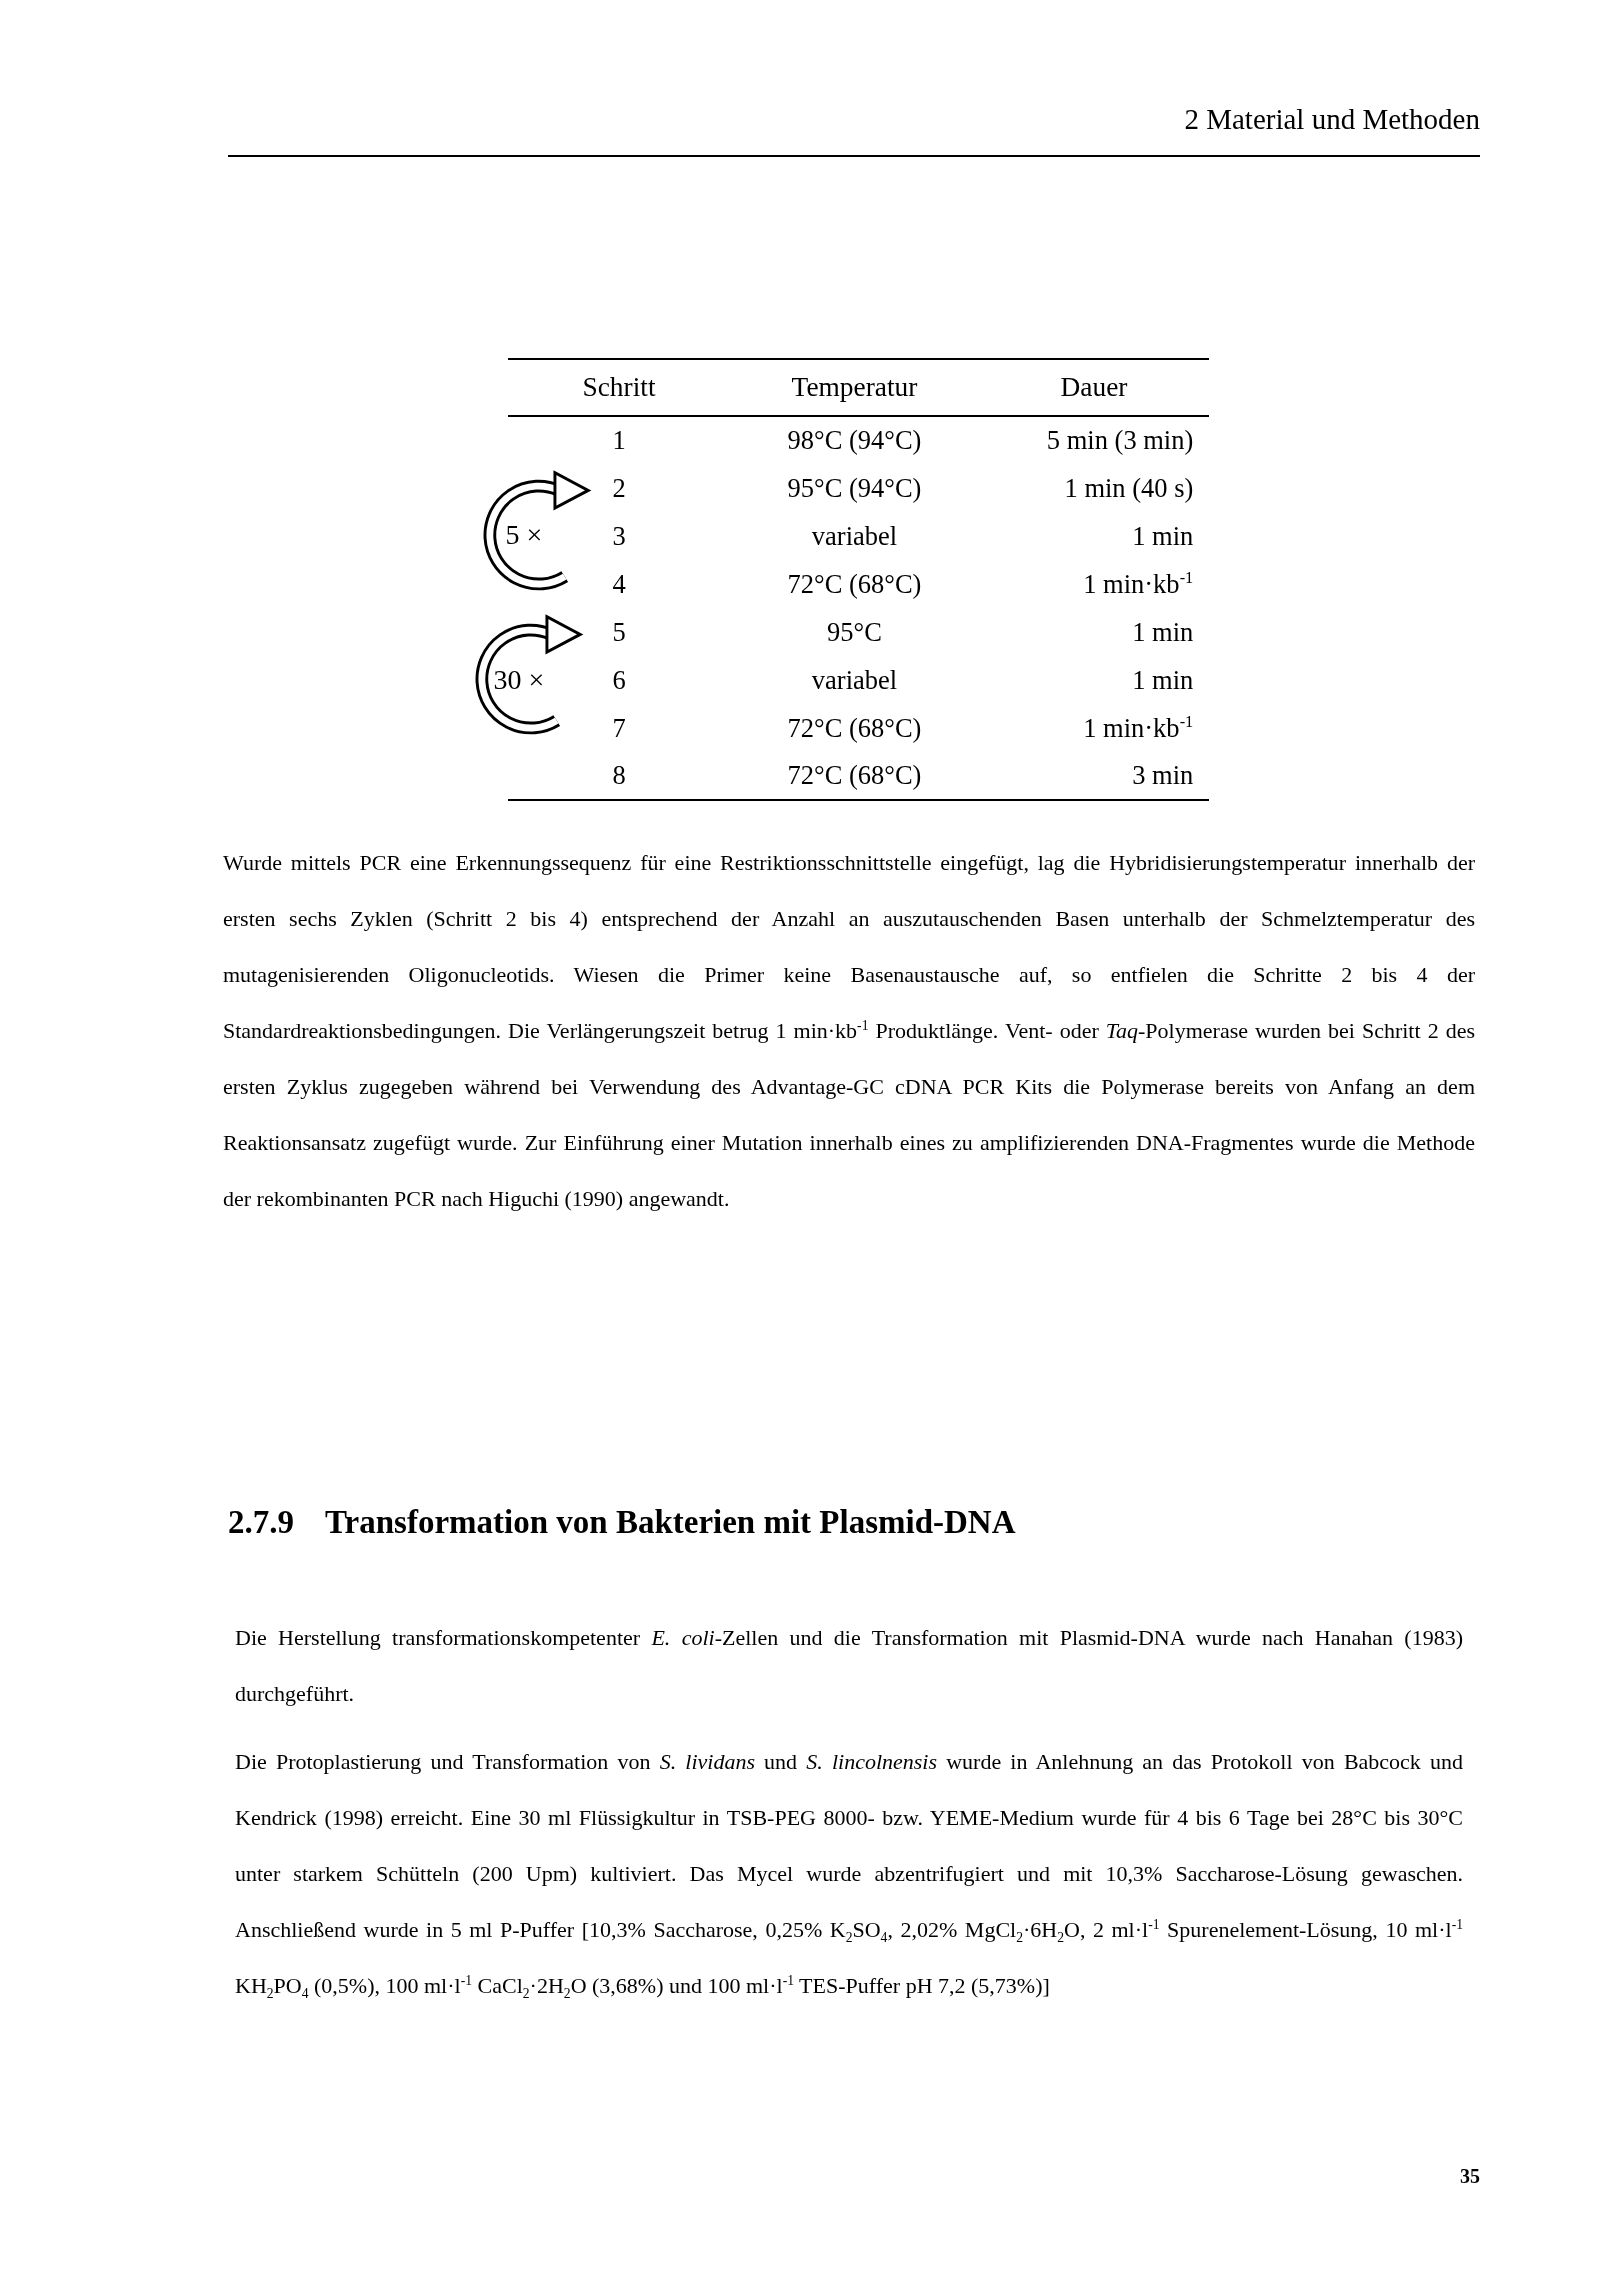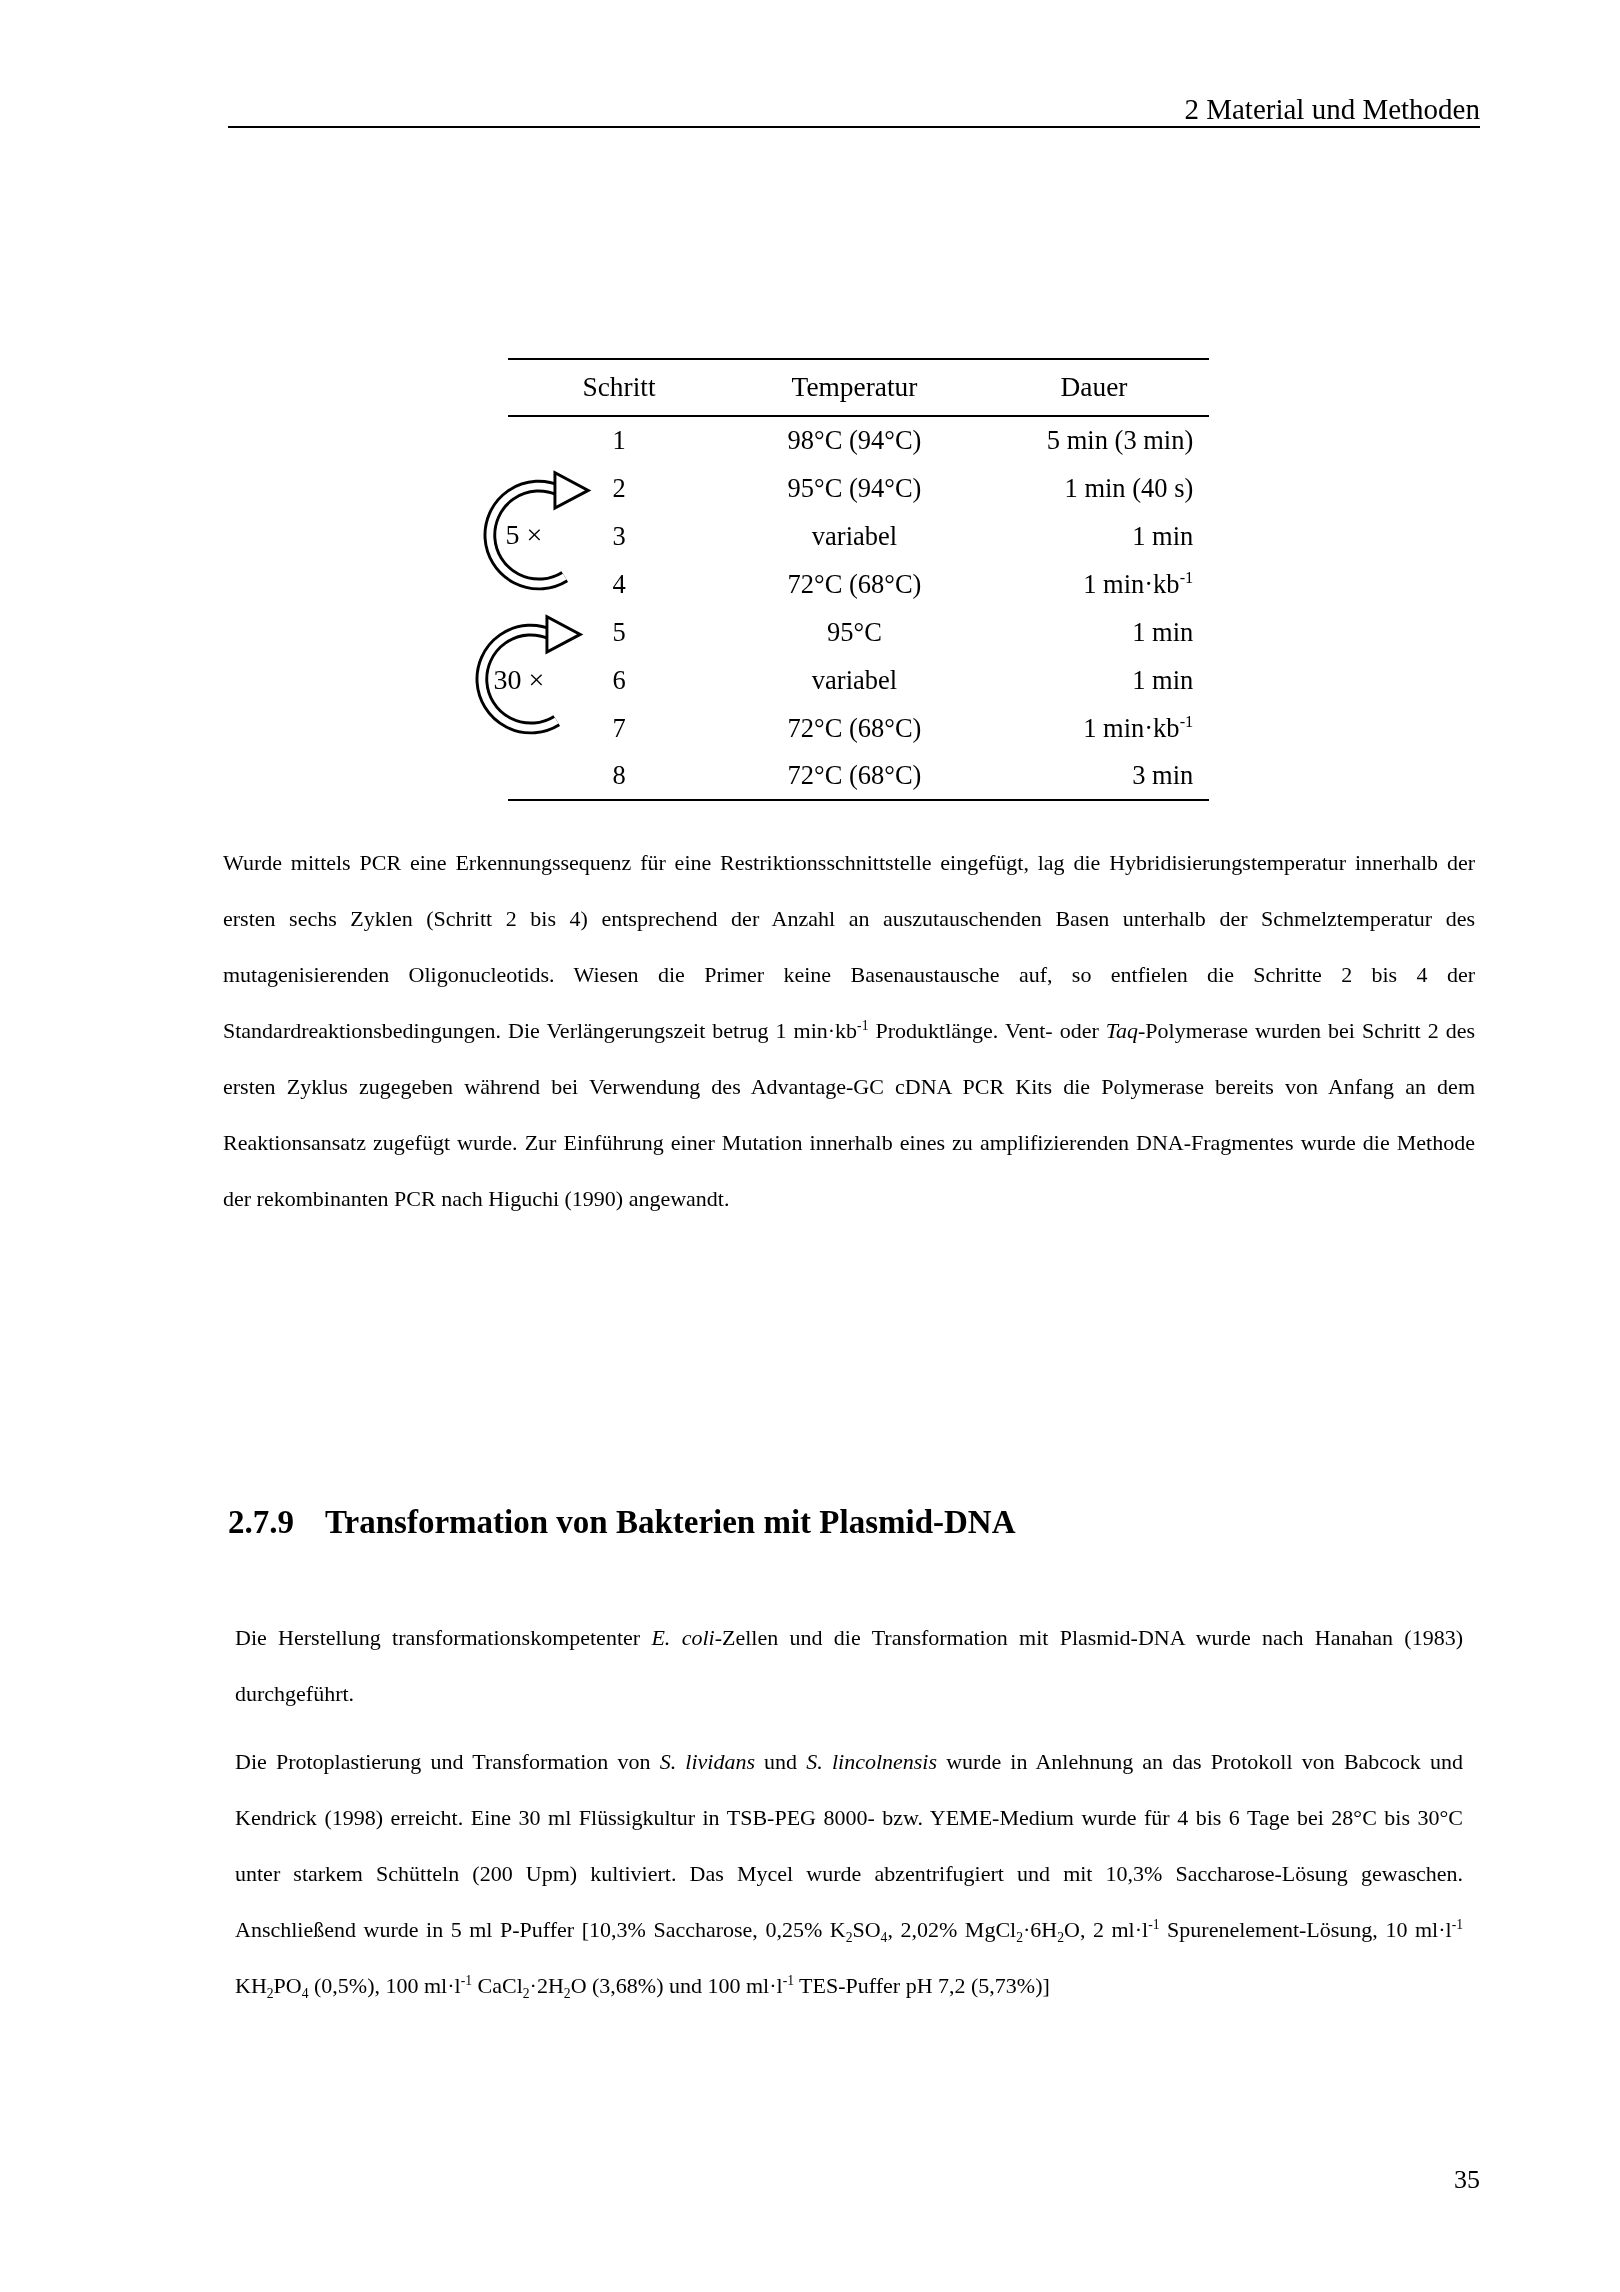--- a/index.html
+++ b/index.html
@@ -12,24 +12,24 @@
     position: relative;
     width: 1620px;
     height: 2293px;
     background: #ffffff;
     overflow: hidden;
   }
   .abs { position: absolute; }
 
   
   .running-header {
-    left: 228px; top: 93px; width: 1252px;
+    left: 228px; top: 103px; width: 1252px;
     font-size: 29px;
     text-align: right;
-    padding-bottom: 0;
+    padding-bottom: 19px;
     border-bottom: 2px solid #000;
   }
 
   
   .caption {
     left: 228px; top: 192px; width: 1252px;
     font-size: 28px;
     line-height: 46px;
     text-align: justify;
   }
@@ -87,21 +87,22 @@
   .section-heading {
     left: 228px; top: 1504px; width: 1252px;
     font-size: 33px;
     font-weight: bold;
   }
   .section-number { margin-right: 31px; }
 
   
   .page-number {
     top: 2165px; right: 140px;
-    font-size: 26px;
+    font-size: 20px;
+    font-weight: bold;
   }
 </style>
 </head>
 <body>
 
 <div class="page">
 
   <div class="abs running-header">
     <span>2 Material und Methoden</span>
   </div>

